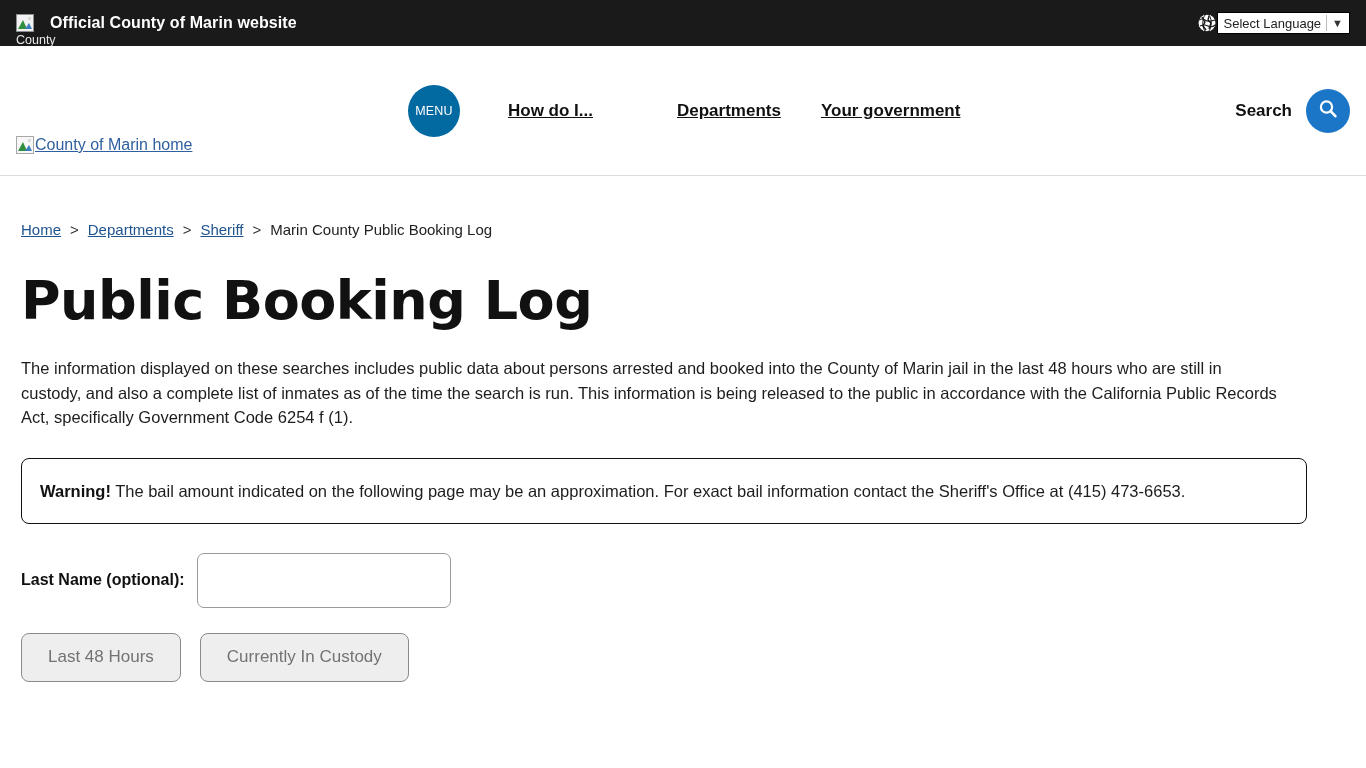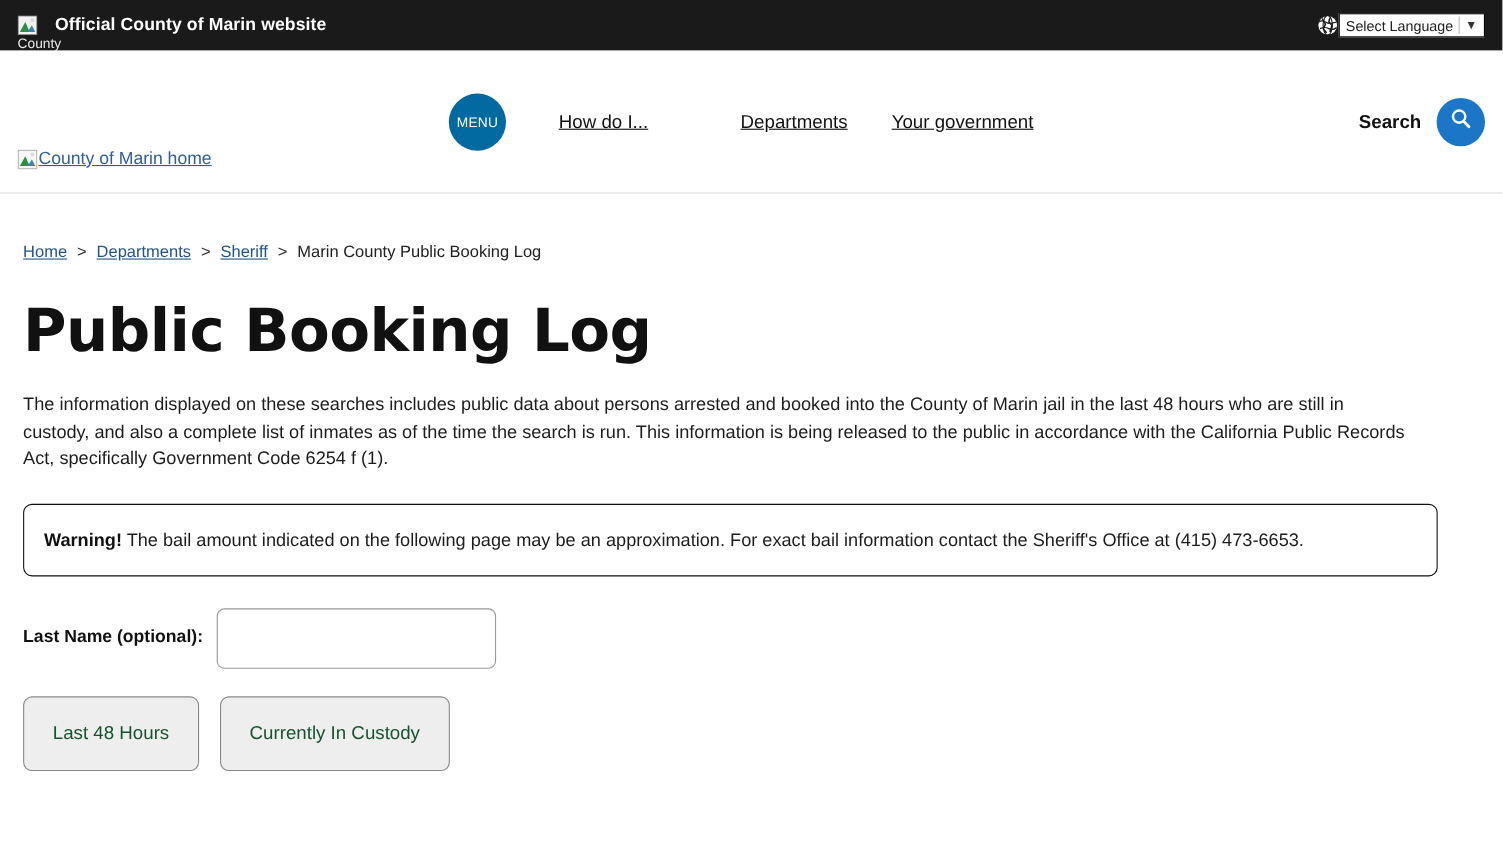--- a/index.html
+++ b/index.html
@@ -112,21 +112,21 @@
     font-size: 12.5px;
     font-weight: normal;
     display: flex;
     align-items: center;
     justify-content: center;
     letter-spacing: .2px;
     flex: 0 0 auto;
   }
   .nav-item {
     font-size: 17px;
-    font-weight: normal;
+    font-weight: bold;
     color: #111;
     white-space: nowrap;
   }
   .nav-item.n1 { margin-left: 48px; }
   .nav-item.n2 { margin-left: 84px; }
   .nav-item.n3 { margin-left: 40px; }
 
   .search-wrap {
     position: absolute;
     right: 16px;
@@ -218,24 +218,24 @@
   .button-row {
     margin-top: 25px;
     display: flex;
     align-items: center;
     gap: 19px;
   }
   .btn {
     background: #eeeeee;
     border: 1px solid #8a8a8a;
     border-radius: 8px;
-    height: 68px;
+    height: 49px;
     padding: 0 26px;
     font-size: 17px;
-    color: #14532d;
+    color: #737373;
     font-family: "Liberation Sans", sans-serif;
     cursor: pointer;
   }
 </style>
 </head>
 <body>
 
 <div class="topbar">
   <div class="topbar-left">
     <span class="broken-img">

